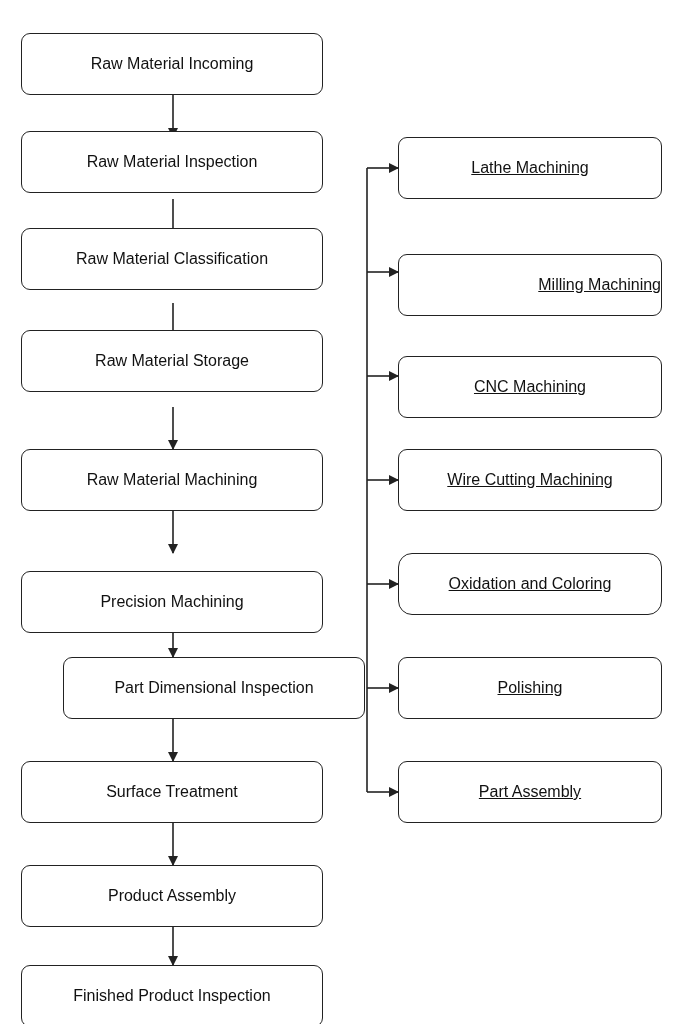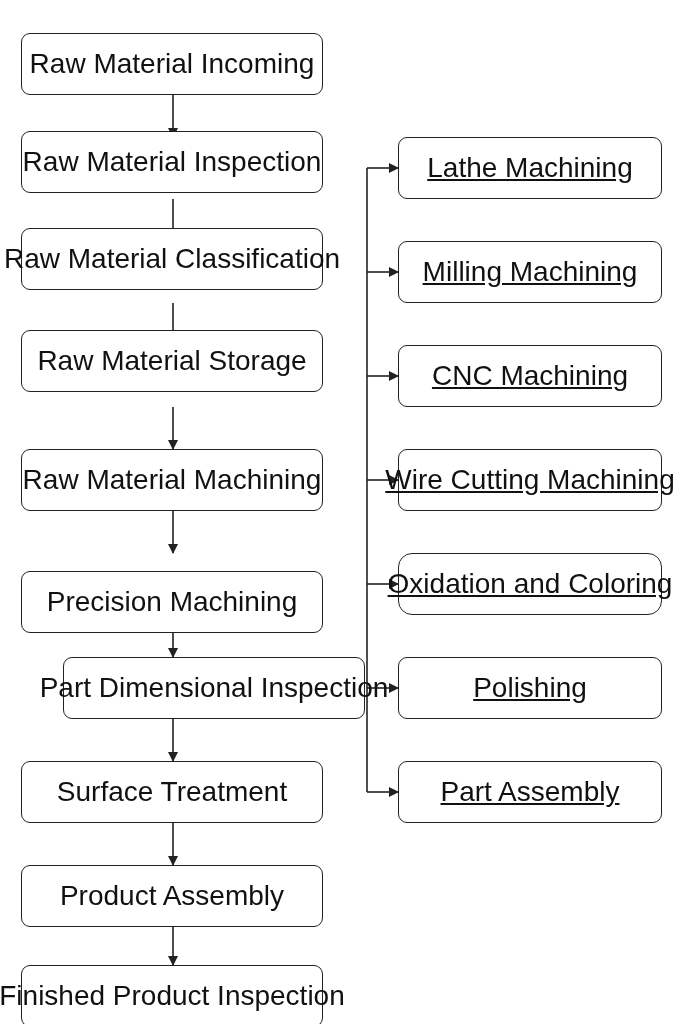--- a/index.html
+++ b/index.html
@@ -1,20 +1,20 @@
 <!DOCTYPE html>
 <html><head>
   <meta charset="utf-8">
   <style>
     html, body { margin: 0; padding: 0; background: #ffffff; }
     body { width: 683px; height: 1024px; position: relative; overflow: hidden;
            font-family: "Liberation Sans", "DejaVu Sans", sans-serif; color: #111; }
     .box { position: absolute; box-sizing: border-box; border: 1.6px solid #222;
            border-radius: 9px; background: #fff; display: flex; align-items: center;
-           justify-content: center; font-size: 28px; white-space: nowrap; }
+           justify-content: center; font-size: 16px; white-space: nowrap; }
     .left { left: 21px; width: 302px; height: 62px; }
     .right { left: 398px; width: 264px; height: 62px; text-decoration: underline; }
     svg.wires { position: absolute; left: 0; top: 0; }
   </style>
 </head>
 <body>
 
 <svg class="wires" width="683" height="1024" xmlns="http://www.w3.org/2000/svg">
   <defs>
     <marker id="ah" markerWidth="10" markerHeight="10" refX="9" refY="5" orient="auto" markerUnits="userSpaceOnUse">
@@ -73,24 +73,24 @@
       <span>Product Assembly</span>
     </div>
     <div class="box left" style="top: 965px;">
       <span>Finished Product Inspection</span>
     </div>
   </div>
 <div id="branch-col">
     <div class="box right" style="top: 137px;">
       <span>Lathe Machining</span>
     </div>
-    <div class="box right" style="top: 241px;">
+    <div class="box right" style="top: 254px; justify-content: flex-end;">
       <span>Milling Machining</span>
     </div>
-    <div class="box right" style="top: 345px; justify-content: center;">
+    <div class="box right" style="top: 356px; justify-content: center;">
       <span>CNC Machining</span>
     </div>
     <div class="box right" style="top: 449px;">
       <span>Wire Cutting Machining</span>
     </div>
     <div class="box right" style="top: 553px; border-radius: 14px;">
       <span>Oxidation and Coloring</span>
     </div>
     <div class="box right" style="top: 657px;">
       <span>Polishing</span>

